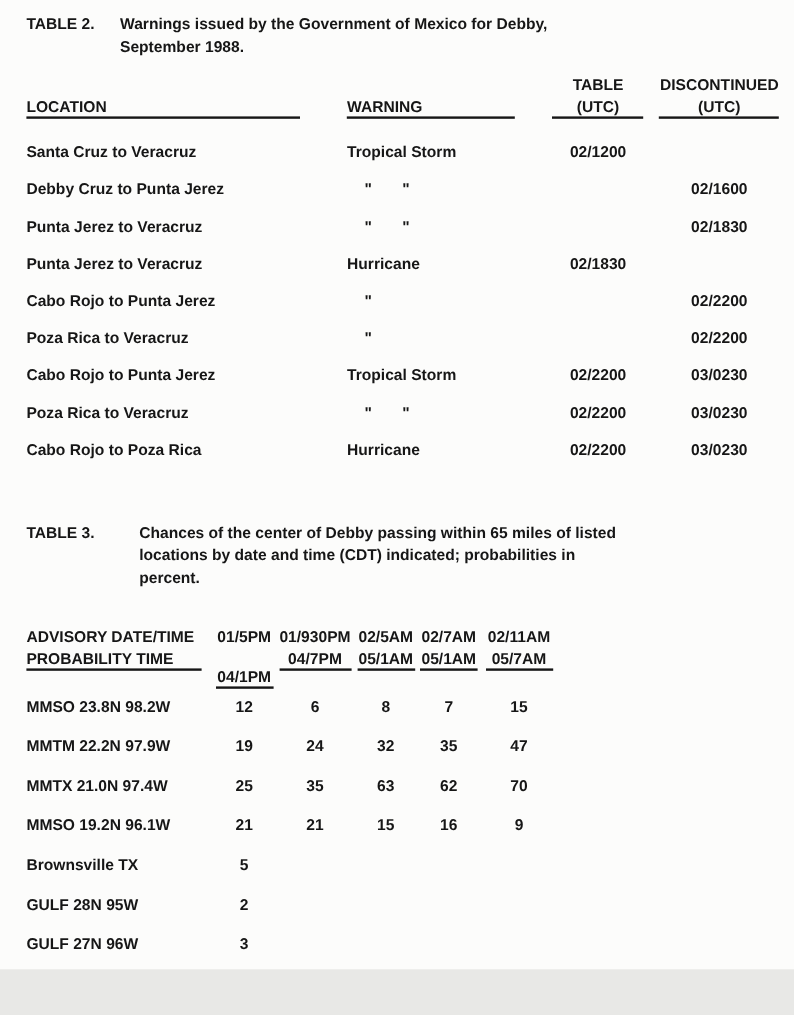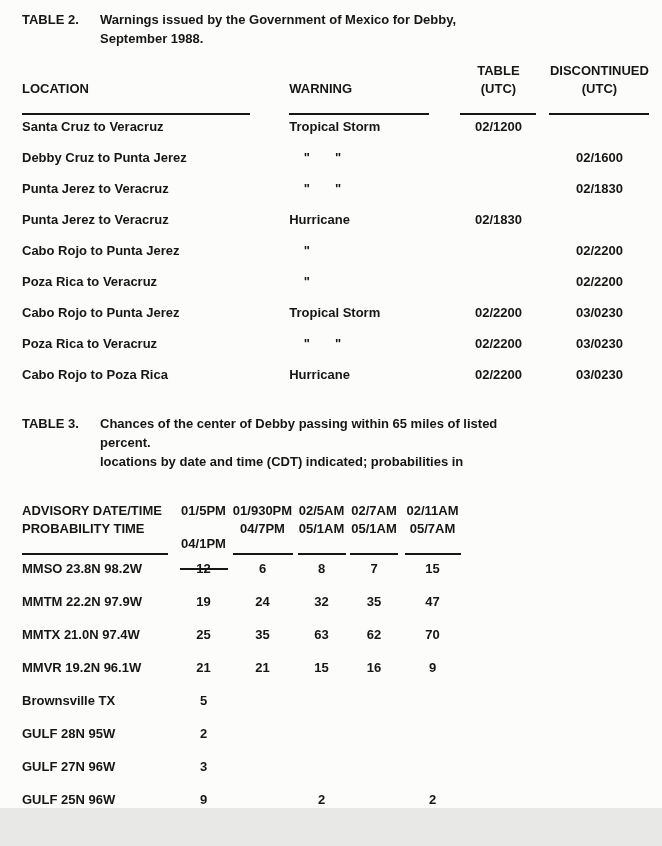--- a/index.html
+++ b/index.html
@@ -17,34 +17,34 @@
     font-size:13px;
     box-sizing:border-box;
     padding:10px 0 0 22px;
     overflow:hidden;
   }
   
   .caption{display:flex;line-height:19px;}
   .cap-label{flex:none;width:78px;}
   .cap-lines{flex:1;}
   .cap-line{display:block;}
-  .caption-t3{margin-top:32px;}
+  .caption-t3{margin-top:52px;gap:16px;}
 
   table{border-collapse:collapse;table-layout:fixed;}
   th,td{padding:0;font-weight:700;font-size:13px;}
   .al{text-align:left;}
   .ac{text-align:center;}
 
   
   .hl1{height:21px;line-height:21px;white-space:nowrap;}
   .hl2{height:22px;line-height:16px;white-space:nowrap;}
   .u{
     display:inline-block;
     border-bottom:2px solid var(--ink);
-    padding-bottom:16px;
+    padding-bottom:0;
     white-space:nowrap;
   }
   .uc{text-align:center;}
 
   
   .t2{margin-top:12px;width:637px;}
   .t2 col.c-loc{width:258px;}
   .t2 col.c-warn{width:162px;}
   .t2 col.c-iss{width:80px;}
   .t2 col.c-disc{width:115px;}
@@ -169,22 +169,22 @@
         <td class="ac">02/2200</td>
         <td class="ac">03/0230</td>
       </tr>
     </tbody>
   </table>
 
   <div class="caption caption-t3">
     <span class="cap-label">TABLE 3.</span>
     <span class="cap-lines">
       <span class="cap-line">Chances of the center of Debby passing within 65 miles of listed</span>
+      <span class="cap-line">locations by date and time (CDT) indicated; probabilities in</span>
       <span class="cap-line">percent.</span>
-      <span class="cap-line">locations by date and time (CDT) indicated; probabilities in</span>
     </span>
   </div>
 
   <table class="t3">
     <colgroup>
         <col class="c-lab">
         <col class="c-1">
         <col class="c-2">
         <col class="c-3">
         <col class="c-4">
@@ -237,21 +237,21 @@
       </tr>
       <tr>
         <td class="al">MMTX 21.0N 97.4W</td>
         <td class="ac">25</td>
         <td class="ac">35</td>
         <td class="ac">63</td>
         <td class="ac">62</td>
         <td class="ac">70</td>
       </tr>
       <tr>
-        <td class="al">MMVR 19.2N 96.1W</td>
+        <td class="al">MMSO 19.2N 96.1W</td>
         <td class="ac">21</td>
         <td class="ac">21</td>
         <td class="ac">15</td>
         <td class="ac">16</td>
         <td class="ac">9</td>
       </tr>
       <tr>
         <td class="al">Brownsville TX</td>
         <td class="ac">5</td>
         <td class="ac"></td>

